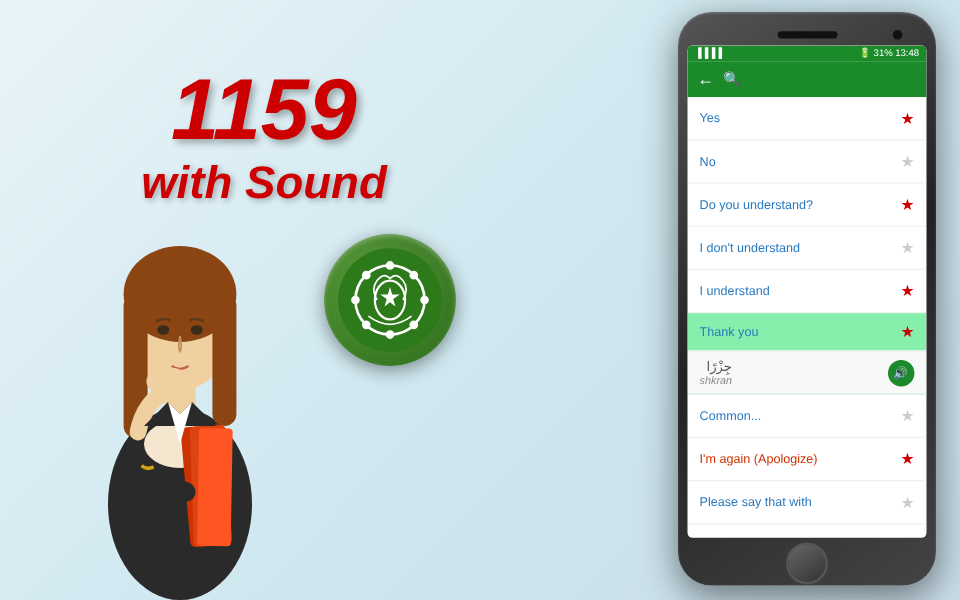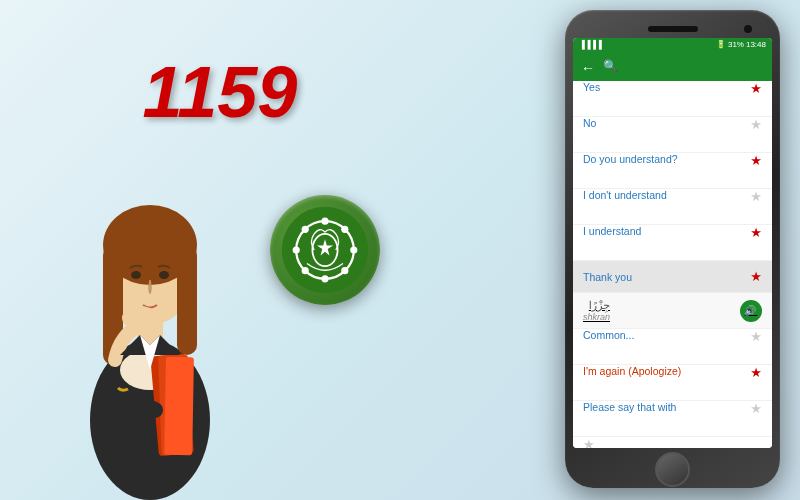--- a/index.html
+++ b/index.html
@@ -177,28 +177,29 @@
       font-size: 12px;
     }
 
     .phrase-list {
       background: white;
       overflow-y: auto;
     }
 
     .phrase-item {
       display: flex;
+      align-items: center;
       justify-content: space-between;
       padding: 0 10px;
       border-bottom: 1px solid #f0f0f0;
       min-height: 36px;
     }
 
     .phrase-item.expanded {
-      background: #e5e5e5;
+      background: #86efac;
       flex-direction: column;
       align-items: stretch;
       padding: 0;
     }
 
     .phrase-item-row {
       display: flex;
       align-items: center;
       justify-content: space-between;
       padding: 8px 10px;
@@ -229,21 +230,20 @@
       color: #ccc;
     }
 
     .expansion-panel {
       background: #f8f8f8;
       padding: 6px 10px;
       display: flex;
       align-items: center;
       justify-content: space-between;
       border-top: 1px solid #eee;
-      text-decoration: underline;
     }
 
     .arabic-text {
       font-size: 11px;
       color: #555;
       direction: rtl;
     }
 
     .transliteration {
       font-size: 9px;
@@ -281,20 +281,21 @@
     .student-svg {
       width: 100%;
       height: 100%;
     }
   </style>
 </head>
 <body>
 
 <div class="left-panel">
   <div class="title-number">1159</div>
+  <div class="title-sound">with Sound</div>
 </div>
 
 <div class="arabic-badge">
   <svg viewBox="0 0 100 100">
 
     <circle cx="50" cy="50" r="48" fill="#2d7a1a"></circle>
 
     <circle cx="50" cy="50" r="32" fill="none" stroke="white" stroke-width="2.5"></circle>
 
     <circle cx="50" cy="18" r="4" fill="white"></circle>

